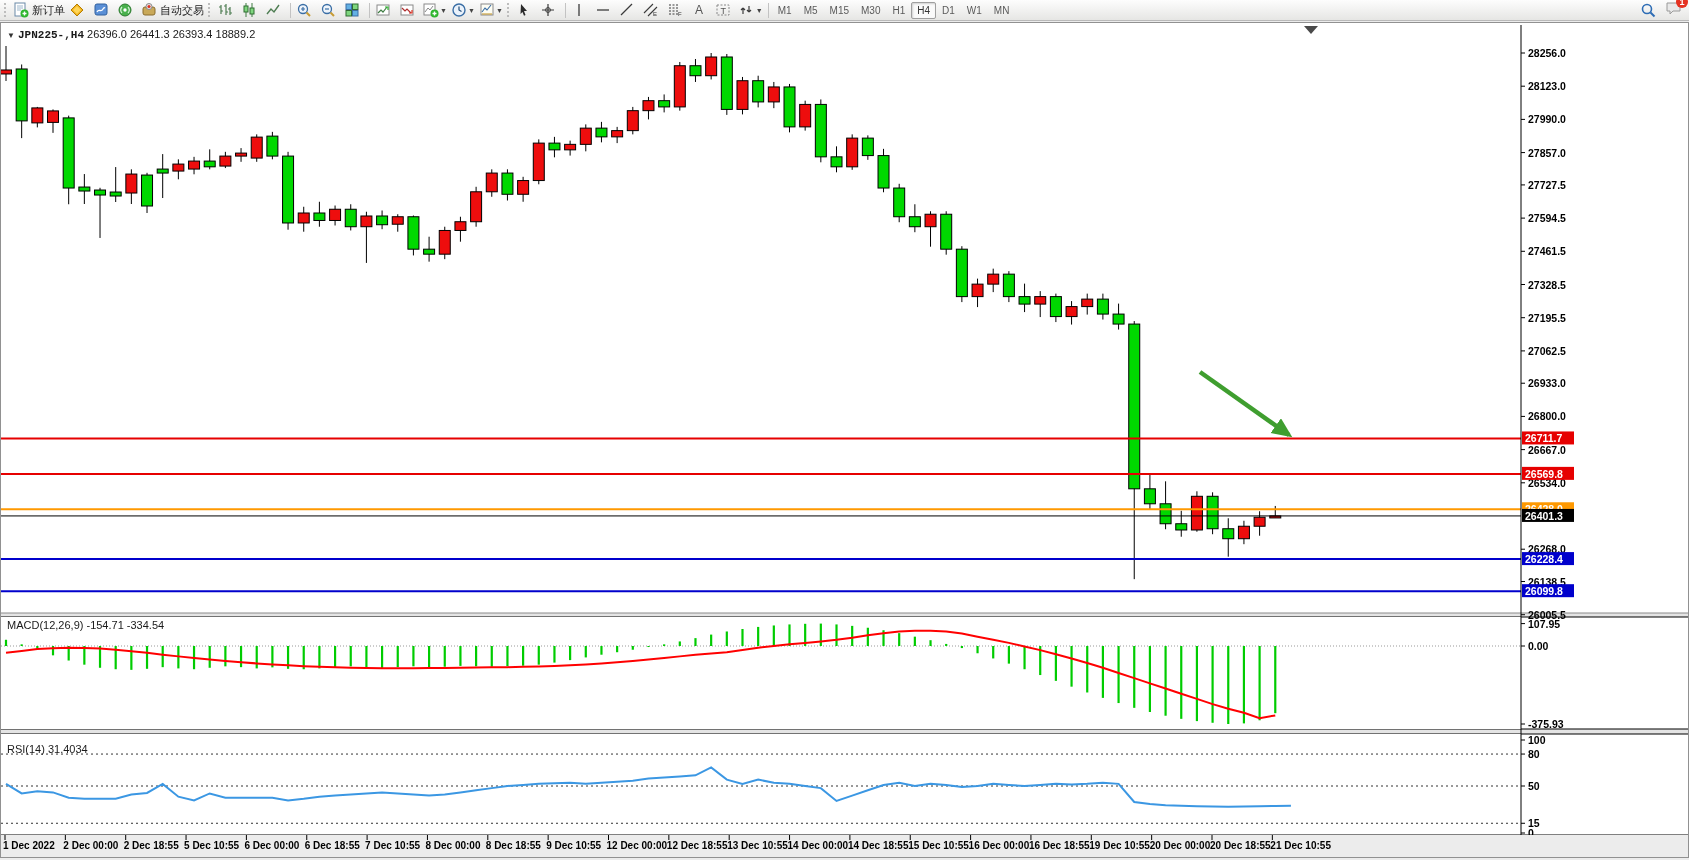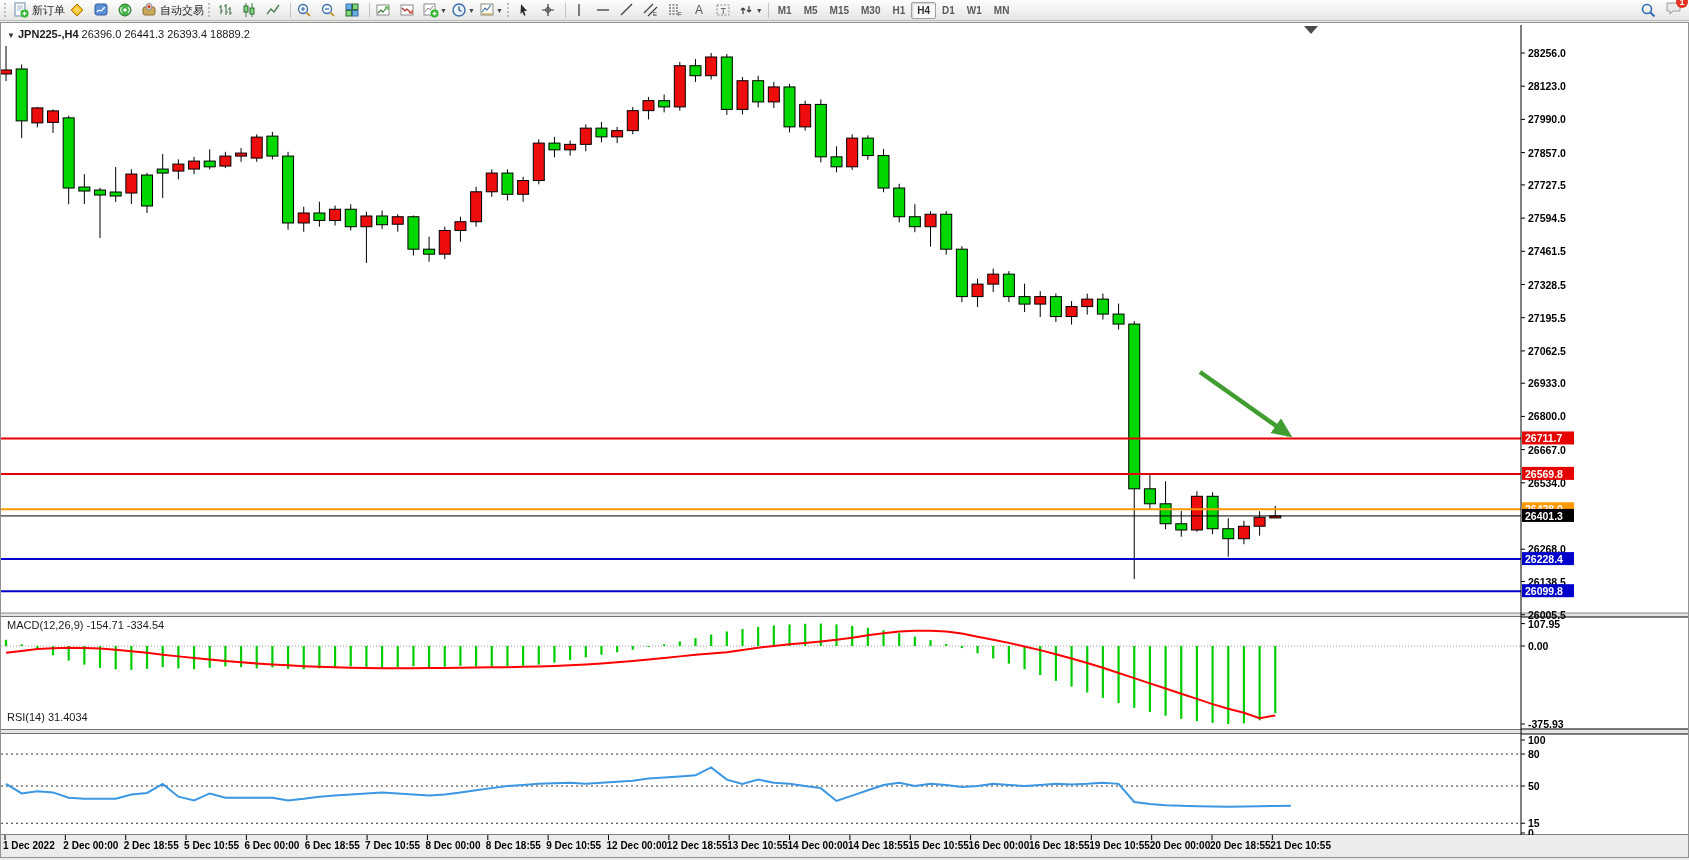--- a/index.html
+++ b/index.html
@@ -6,21 +6,21 @@
   body{width:1689px;height:860px;overflow:hidden;background:#d8d8d8;font-family:"Liberation Sans",sans-serif;}
   .app{position:relative;width:1689px;height:860px;background:#ececec;}
   
   .tb{position:absolute;left:0;top:0;width:1689px;height:21px;display:flex;align-items:center;
       background:linear-gradient(#fdfdfd,#e6e6e4);border-bottom:1px solid #b9b9b9;padding-left:2px;box-sizing:border-box;}
   .tbtn{height:19px;min-width:20px;display:flex;align-items:center;justify-content:flex-start;padding:8px 2px;cursor:default;}
   .tbtxt{font-size:11px;color:#222;margin-left:3px;white-space:nowrap;}
   .sep{width:1px;height:15px;background:#c3c3c3;margin:0 3px;flex:0 0 auto;}
   .handle{width:3px;height:14px;margin:0 2px;border-left:2px dotted #bdbdbd;flex:0 0 auto;}
   .caret{font-size:7px;color:#444;margin-left:1px;}
-  .tf{font-size:10px;font-weight:bold;color:#5a5a5a;padding:2px 5px;border:1px solid transparent;border-radius:2px;}
+  .tf{font-size:10px;font-weight:normal;color:#5a5a5a;padding:2px 5px;border:1px solid transparent;border-radius:2px;}
   .tf.active{background:#fafafa;border:1px solid #9f9f9f;box-shadow:inset 1px 1px 2px #d0d0d0;color:#333;}
   .tb-right{margin-left:auto;display:flex;align-items:center;margin-right:6px;}
   .badge{position:absolute;right:-5px;top:-4px;background:#e53322;color:#fff;font-size:9px;font-weight:bold;
          border-radius:7px;min-width:12px;height:12px;line-height:12px;text-align:center;}
   .chatwrap{position:relative;margin-left:8px;}
   
   .chart-window{position:absolute;left:0;top:22px;width:1689px;height:836px;background:#fff;
                 border:1px solid #919191;box-sizing:border-box;}
   .overlay-label{position:absolute;font-size:11px;color:#1a1a1a;white-space:nowrap;z-index:5;}
   svg text{font-family:"Liberation Sans",sans-serif;}
@@ -811,20 +811,20 @@
         <line x1="1150.65" y1="812" x2="1150.65" y2="817" stroke="#000"></line>
         <text x="1148.65" y="826" font-size="10" font-weight="bold" fill="#000">20 Dec 00:00</text>
         <line x1="1211" y1="812" x2="1211" y2="817" stroke="#000"></line>
         <text x="1209" y="826" font-size="10" font-weight="bold" fill="#000">20 Dec 18:55</text>
         <line x1="1271.3500000000001" y1="812" x2="1271.3500000000001" y2="817" stroke="#000"></line>
         <text x="1269.3500000000001" y="826" font-size="10" font-weight="bold" fill="#000">21 Dec 10:55</text>
       </svg>
 
     <div class="overlay-label" style="left:6px;top:5px;">
       <span style="font-size:8px;color:#333;">▼</span>
-      <span style="font-weight:bold;">JPN225-,H4</span>
+      <span style="font-weight:bold;font-family:Liberation Mono, monospace;">JPN225-,H4</span>
       <span>26396.0 26441.3 26393.4 18889.2</span>
     </div>
 
     <div class="overlay-label" style="left:6px;top:596px;">MACD(12,26,9) -154.71 -334.54</div>
-    <div class="overlay-label" style="left:6px;top:688px;">RSI(14) 31.4034</div>
+    <div class="overlay-label" style="left:6px;top:720px;">RSI(14) 31.4034</div>
   </div>
 </div>
 
 </body></html>

